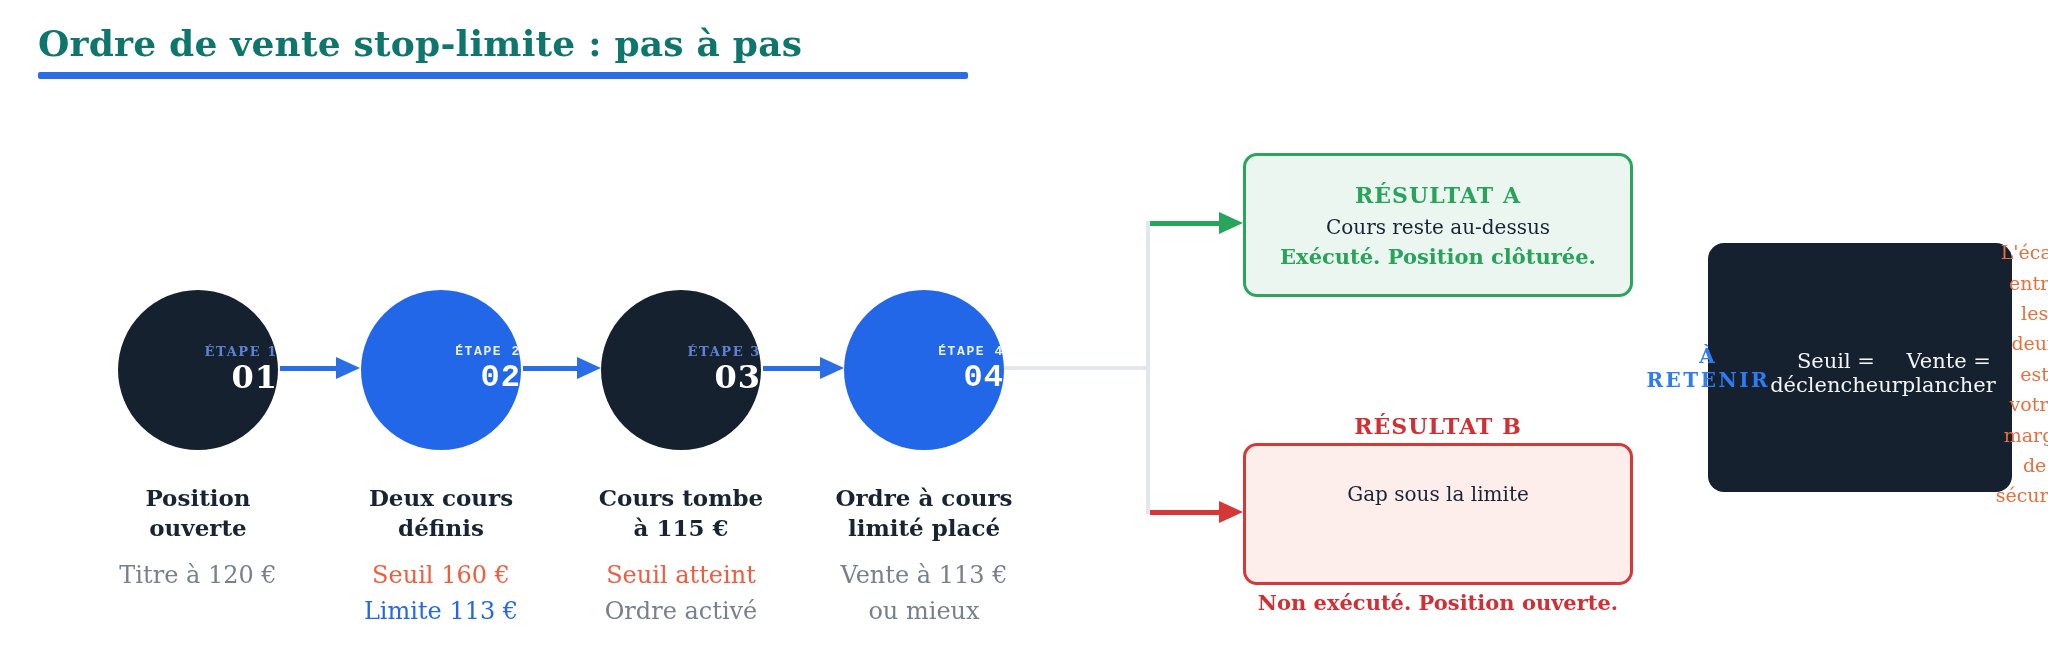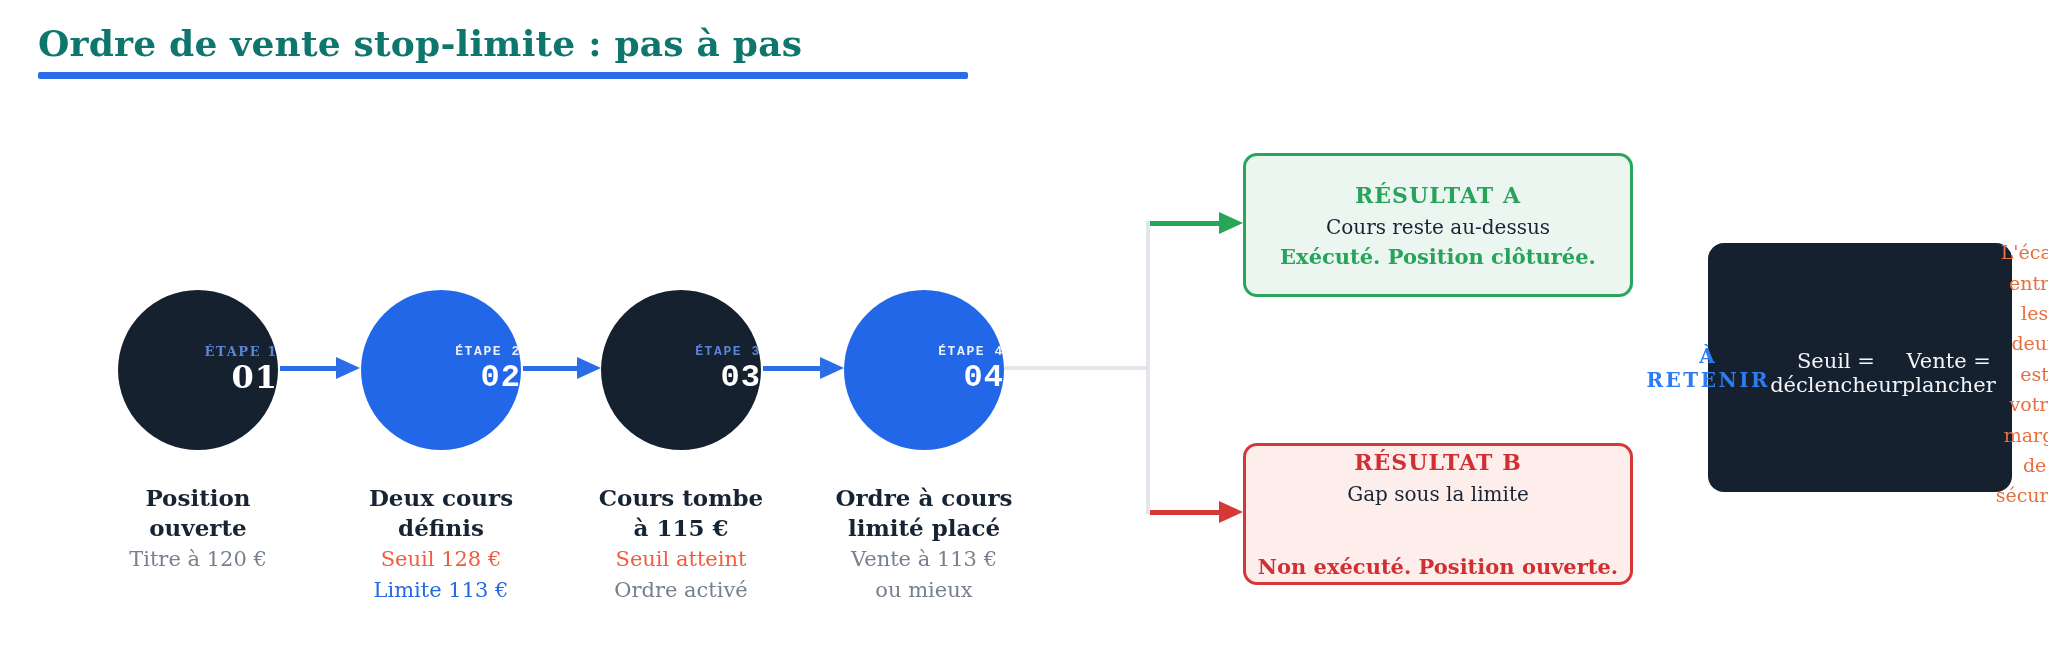--- a/index.html
+++ b/index.html
@@ -101,21 +101,21 @@
     width: 260px;
     text-align: center;
   }
   .caption .cap-title {
     font-size: 23px;
     font-weight: bold;
     color: #172434;
     line-height: 1.32;
     white-space: pre-line;
   }
-  .caption .cap-details { font-size: 21px; line-height: 1.5; }
+  .caption .cap-details { margin-top: 13px; font-size: 24px; line-height: 1.5; }
   .t-gray { color: #76808f; }
   .t-orange { color: #f05c3d; }
   .t-blue { color: #2468e8; }
 
   
   .result-box {
     position: absolute;
     left: 1243px;
     width: 390px;
     border-radius: 14px;
@@ -127,20 +127,21 @@
   }
   .result-box.green {
     top: 153px; height: 144px;
     background: #eaf6ef;
     border: 3px solid #2ba55c;
   }
   .result-box.red {
     top: 443px; height: 142px;
     background: #fdeeec;
     border: 3px solid #d63838;
+    gap: 36px;
   }
   .result-box .res-heading { font-size: 22px; font-weight: bold; letter-spacing: 1px; }
   .result-box.green .res-heading { color: #27a35a; }
   .result-box.red .res-heading { color: #d02f33; }
   .result-box .res-line1 { font-size: 20px; color: #172434; margin-top: 7px; }
   .result-box .res-line2 { font-size: 21px; font-weight: bold; margin-top: 5px; }
   .result-box.green .res-line2 { color: #27a35a; }
   .result-box.red .res-line2 { color: #d02f33; margin-top: 48px; }
 
   
@@ -181,21 +182,21 @@
   <div class="title-underline"></div>
 
   <div class="circle dark" style="left:118px;">
     <div class="badge">ÉTAPE 1</div>
     <div class="num">01</div>
   </div>
   <div class="circle blue" style="left:361px;">
     <div class="badge">ÉTAPE 2</div>
     <div class="num">02</div>
   </div>
-  <div class="circle dark" style="left:601px;font-family:Liberation Mono, monospace;">
+  <div class="circle dark" style="left:601px;">
     <div class="badge">ÉTAPE 3</div>
     <div class="num">03</div>
   </div>
   <div class="circle blue" style="left:844px;">
     <div class="badge">ÉTAPE 4</div>
     <div class="num">04</div>
   </div>
 
   <div class="h-arrow blue" style="left:280px; top:357px; width:80px;">
     <div class="shaft"></div>
@@ -226,21 +227,21 @@
     <div class="cap-title">Position
 ouverte</div>
     <div class="cap-details">
       <div class="t-gray">Titre à 120 €</div>
     </div>
   </div>
   <div class="caption" style="left:311px;">
     <div class="cap-title">Deux cours
 définis</div>
     <div class="cap-details">
-      <div class="t-orange">Seuil 128 €</div>
+      <div class="t-orange">Seuil 160 €</div>
       <div class="t-blue">Limite 113 €</div>
     </div>
   </div>
   <div class="caption" style="left:551px;">
     <div class="cap-title">Cours tombe
 à 115 €</div>
     <div class="cap-details">
       <div class="t-orange">Seuil atteint</div>
       <div class="t-gray">Ordre activé</div>
     </div>

